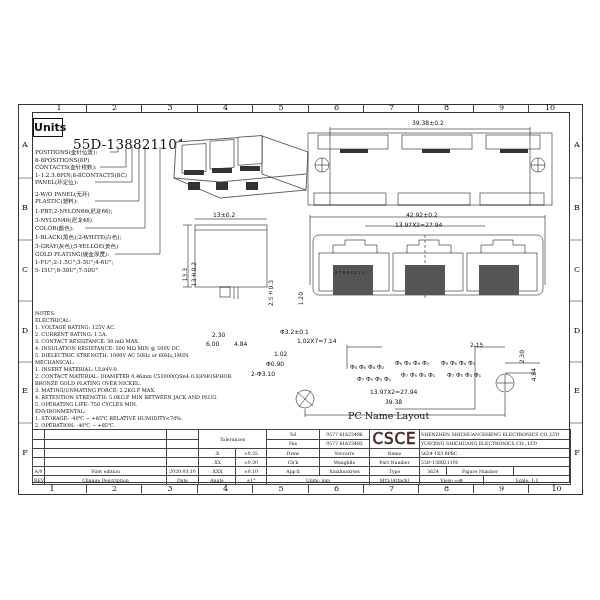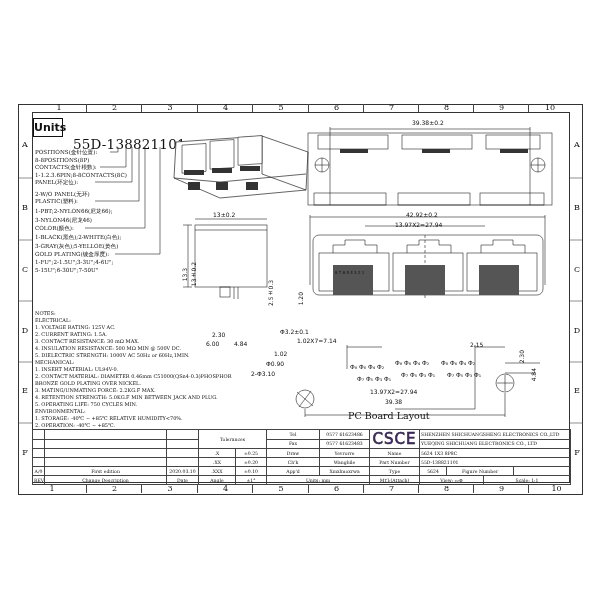--- a/index.html
+++ b/index.html
@@ -7,21 +7,21 @@
   .abs{position:absolute;}
   .frame{position:absolute;left:18px;top:104px;width:565px;height:391px;border:1px solid #333;box-sizing:border-box;}
   .inner{position:absolute;left:32px;top:112px;width:538px;height:371px;border:1px solid #333;box-sizing:border-box;}
   .colnum{position:absolute;font-size:8px;text-align:center;height:8px;line-height:8px;}
   .rowlet{position:absolute;font-size:8px;width:14px;text-align:center;}
   .rohs{position:absolute;left:33px;top:118px;width:28px;height:17px;border:1px solid #111;font-family:"DejaVu Sans",sans-serif;font-size:11px;line-height:17px;text-align:center;font-weight:bold;}
   .pn{position:absolute;left:73px;top:136px;font-size:13.5px;letter-spacing:0.2px;}
   .t{position:absolute;font-size:5.6px;white-space:nowrap;line-height:6.5px;}
   .tb td{border:0.6px solid #444;font-size:4.6px;padding:0 1px;height:8px;text-align:center;white-space:nowrap;overflow:hidden;}
   .tb{position:absolute;border-collapse:collapse;table-layout:fixed;}
-  .csce{font-size:15px;font-family:"DejaVu Sans",sans-serif;letter-spacing:1px;color:#4c1d95;-webkit-text-stroke:0.6px #222;}
+  .csce{font-size:15px;font-family:"DejaVu Sans",sans-serif;letter-spacing:1px;color:#7f1d1d;-webkit-text-stroke:0.6px #222;}
   .dim{position:absolute;font-size:6px;font-family:"DejaVu Sans",sans-serif;white-space:nowrap;}
   .vt{writing-mode:vertical-rl;transform:rotate(180deg);}
   .pcb{position:absolute;left:348px;top:410px;font-size:9.5px;}
 </style>
 </head>
 <body>
 
 <div class="frame"></div>
 <div class="inner"></div>
 
@@ -239,21 +239,21 @@
 </svg>
 <div class="dim" style="left:297px;top:337px">1.02X7=7.14</div>
 <div class="dim" style="left:274px;top:350px">1.02</div>
 <div class="dim" style="left:266px;top:360px">Φ0.90</div>
 <div class="dim" style="left:251px;top:370px">2-Φ3.10</div>
 <div class="dim" style="left:370px;top:388px">13.97X2=27.94</div>
 <div class="dim" style="left:385px;top:398px">39.38</div>
 <div class="dim" style="left:470px;top:341px">2.15</div>
 <div class="dim vt" style="left:518px;top:350px">2.30</div>
 <div class="dim vt" style="left:530px;top:368px">4.84</div>
-<div class="pcb">PC Board Layout</div>
+<div class="pcb">PC Name Layout</div>
 
 <div>
   <div class="t" style="left:35px;top:310px;font-size:5px">NOTES:</div>
   <div class="t" style="left:35px;top:317px;font-size:5px">ELECTRICAL:</div>
   <div class="t" style="left:35px;top:324px;font-size:5px">1. VOLTAGE RATING: 125V AC.</div>
   <div class="t" style="left:35px;top:331px;font-size:5px">2. CURRENT RATING: 1.5A.</div>
   <div class="t" style="left:35px;top:338px;font-size:5px">3. CONTACT RESISTANCE: 30 mΩ MAX.</div>
   <div class="t" style="left:35px;top:345px;font-size:5px">4. INSULATION RESISTANCE: 500 MΩ MIN @ 500V DC.</div>
   <div class="t" style="left:35px;top:352px;font-size:5px">5. DIELECTRIC STRENGTH: 1000V AC 50Hz or 60Hz,1MIN.</div>
   <div class="t" style="left:35px;top:359px;font-size:5px">MECHANICAL:</div>

